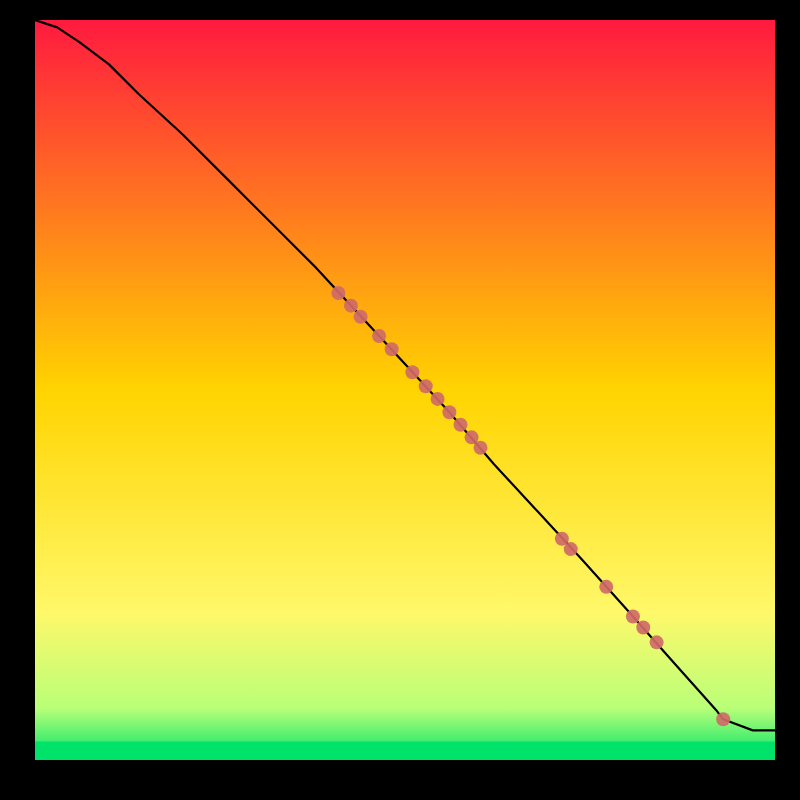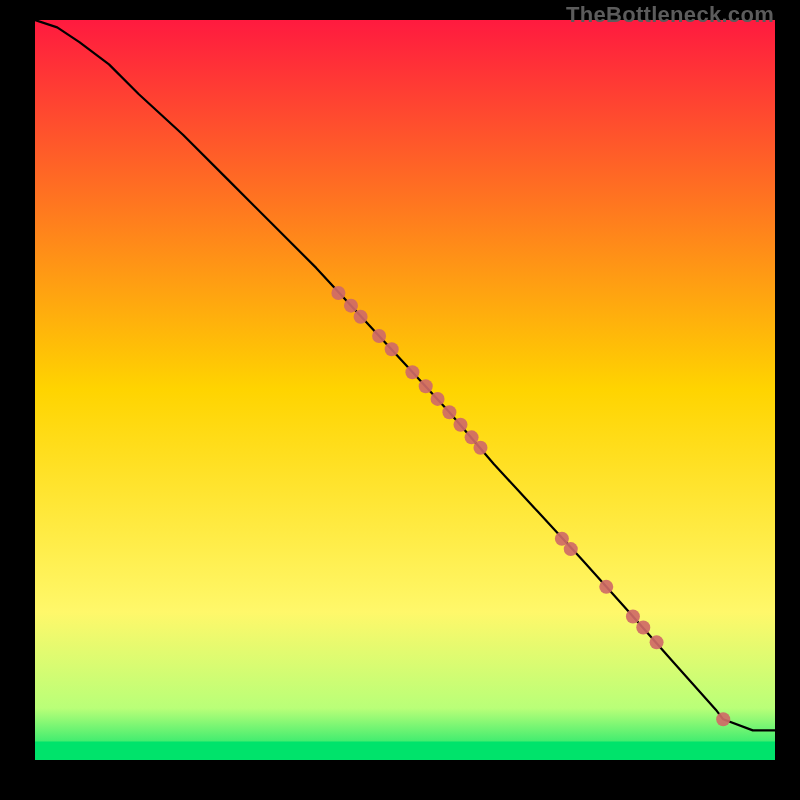--- a/index.html
+++ b/index.html
@@ -70,14 +70,13 @@
           <circle cx="526.88" cy="518.74" r="7" fill="#cf6a67" fill-opacity="0.92"></circle>
           <circle cx="535.76" cy="529.10" r="7" fill="#cf6a67" fill-opacity="0.92"></circle>
           <circle cx="571.28" cy="566.84" r="7" fill="#cf6a67" fill-opacity="0.92"></circle>
           <circle cx="597.92" cy="596.44" r="7" fill="#cf6a67" fill-opacity="0.92"></circle>
           <circle cx="608.28" cy="607.54" r="7" fill="#cf6a67" fill-opacity="0.92"></circle>
           <circle cx="621.60" cy="622.34" r="7" fill="#cf6a67" fill-opacity="0.92"></circle>
           <circle cx="688.20" cy="699.30" r="7" fill="#cf6a67" fill-opacity="0.92"></circle>
         </g>
       </svg>
   </div>
-  <div class="watermark">TheBottleneck.com</div>
 </div>
 
 </body></html>

